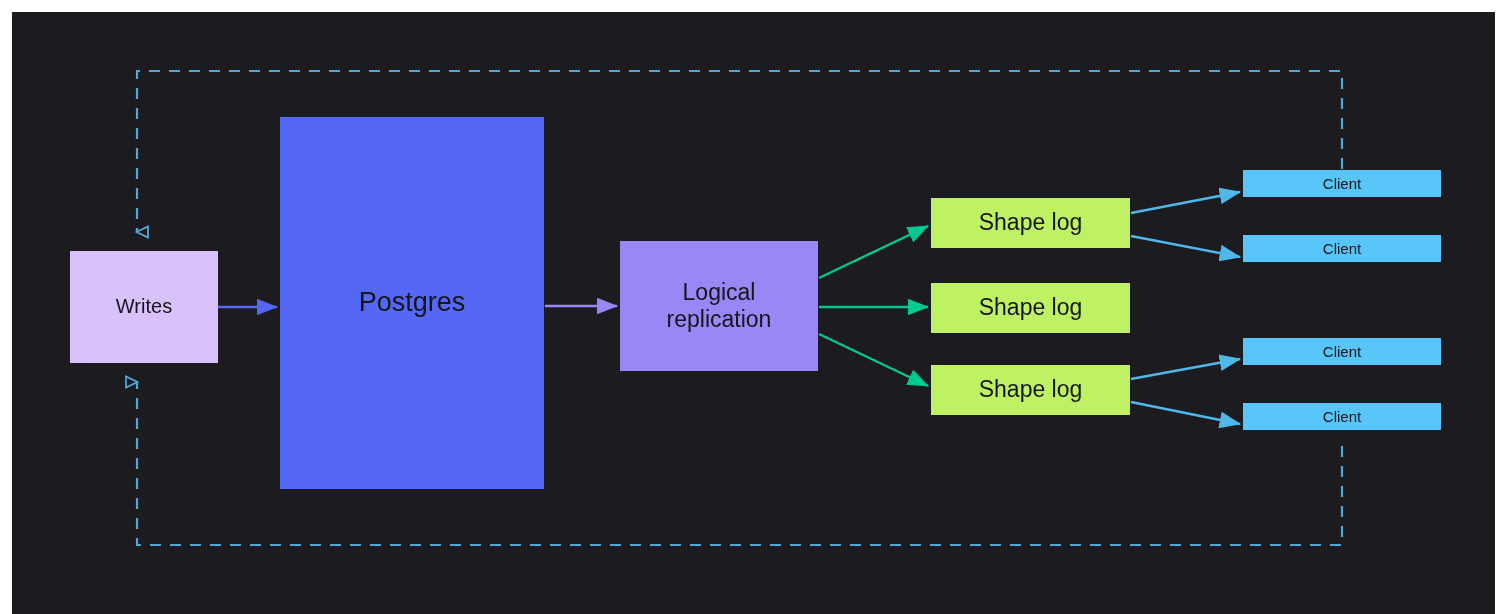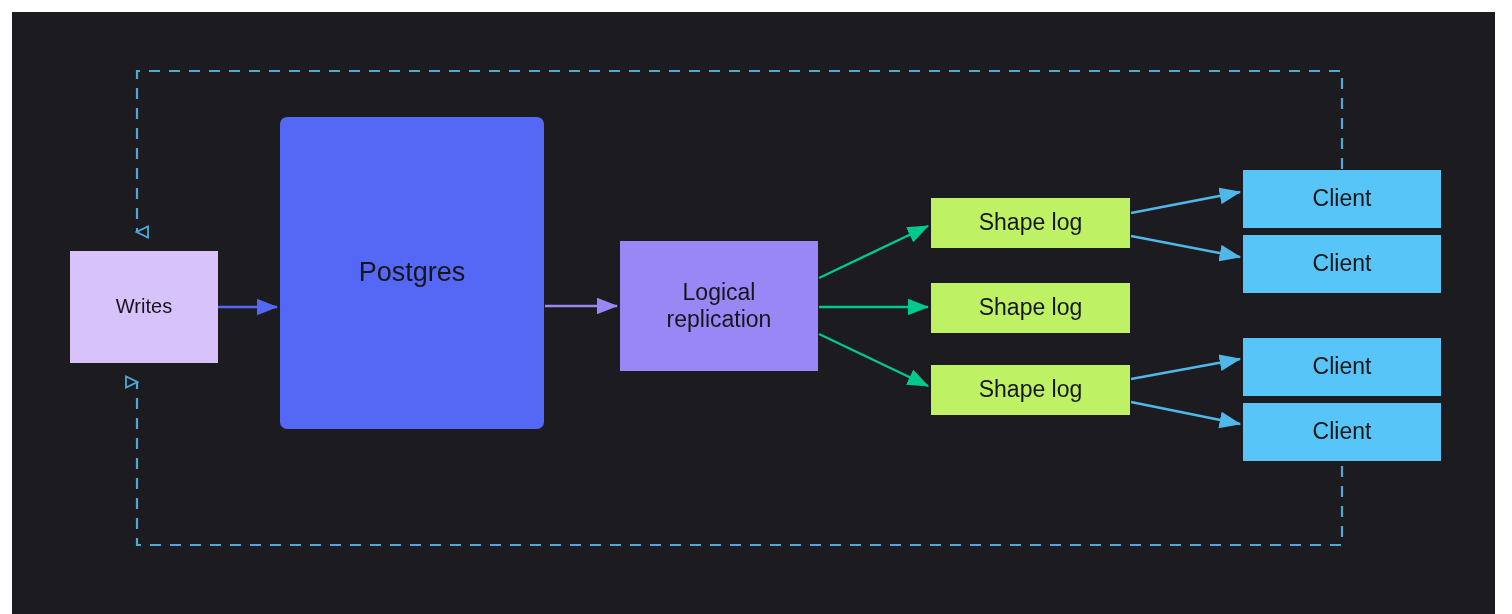--- a/index.html
+++ b/index.html
@@ -46,42 +46,41 @@
     box-sizing: border-box;
     white-space: pre-line;
     user-select: none;
   }
   .node-writes {
     left: 70px; top: 251px; width: 148px; height: 112px;
     background: #d7c2fb;
     font-size: 20px;
   }
   .node-postgres {
-    left: 280px; top: 117px; width: 264px; height: 312px;
+    left: 280px; top: 117px; width: 264px; height: 372px;
     background: #5468f5;
     font-size: 27px;
-    border-radius: 7px;
   }
   .node-logical {
     left: 620px; top: 241px; width: 198px; height: 130px;
     background: #9887f5;
     font-size: 23px;
   }
   .node-shapelog {
     left: 931px; width: 199px; height: 50px;
     background: #bef264;
     font-size: 23px;
   }
   .shapelog-1 { top: 198px; }
   .shapelog-2 { top: 283px; }
   .shapelog-3 { top: 365px; }
   .node-client {
-    left: 1243px; width: 198px; height: 58px;
+    left: 1243px; width: 198px; height: 27px;
     background: #57c5f7;
-    font-size: 23px;
+    font-size: 15px;
   }
   .client-1 { top: 170px; }
   .client-2 { top: 235px; }
   .client-3 { top: 338px; }
   .client-4 { top: 403px; }
 </style>
 </head>
 <body>
 
 <div id="diagram-root">

